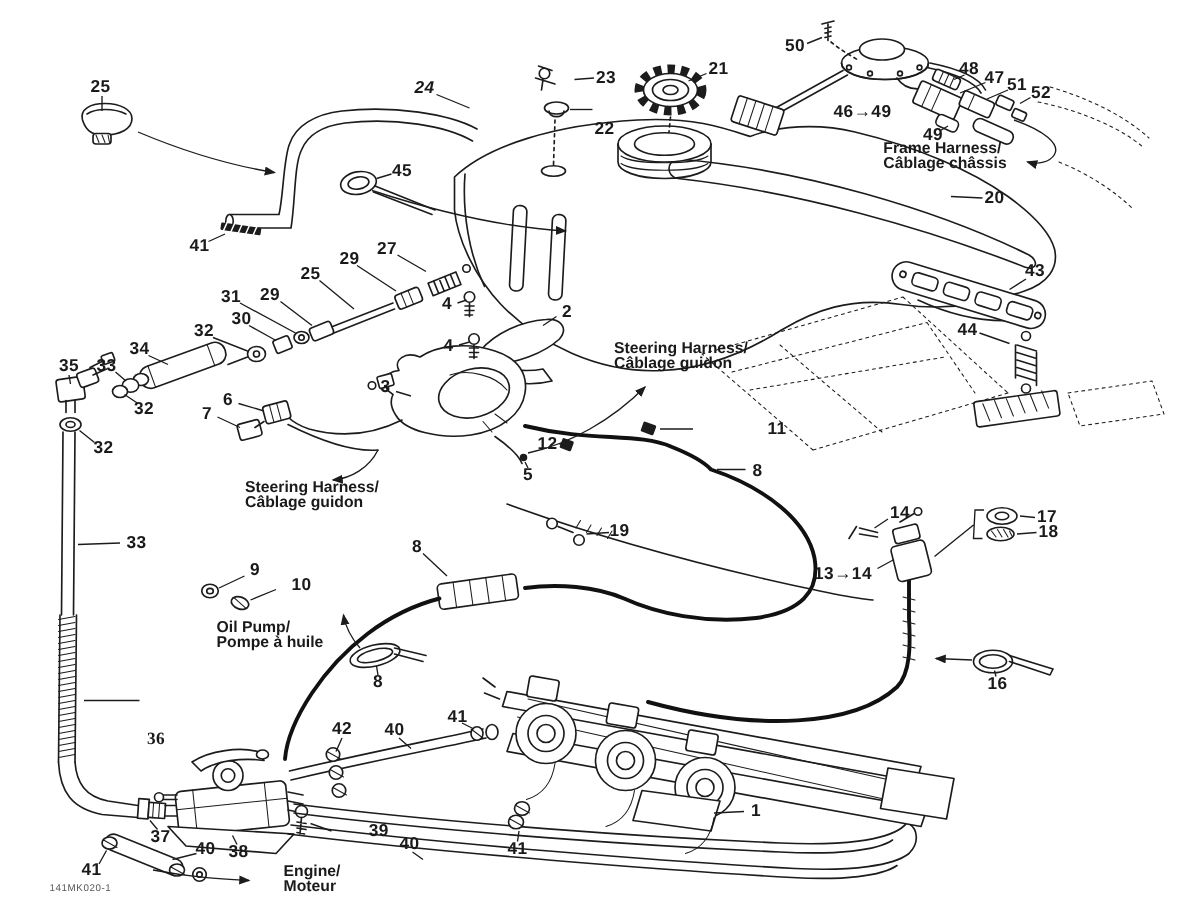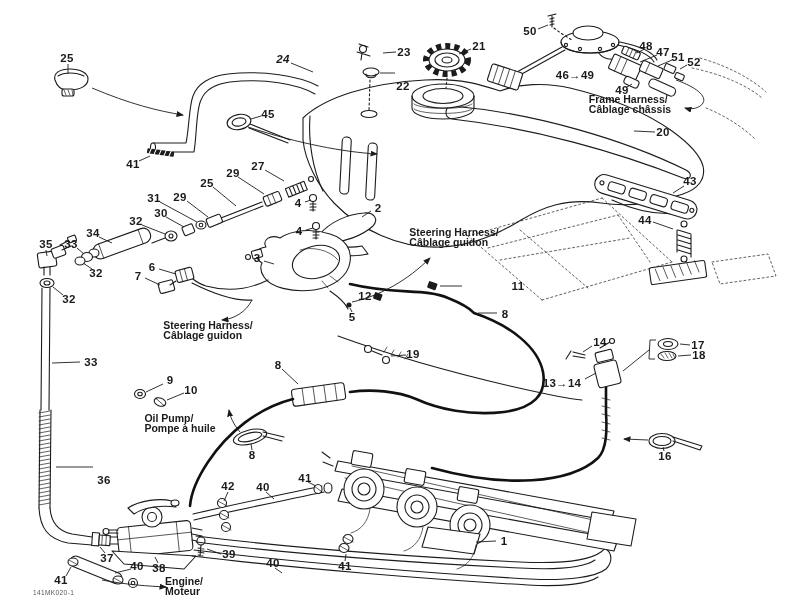--- a/index.html
+++ b/index.html
@@ -435,37 +435,37 @@
       <span class="callout" style="left: 257px; top: 258px;">3</span>
       <span class="callout" style="left: 298px; top: 203px;">4</span>
       <span class="callout" style="left: 299px; top: 231px;">4</span>
       <span class="callout" style="left: 378px; top: 208px;">2</span>
       <span class="callout" style="left: 365px; top: 296px;">12</span>
       <span class="callout" style="left: 352px; top: 317px;">5</span>
       <span class="callout" style="left: 470px; top: 286px; margin-left: 48px;">11</span>
       <span class="callout" style="left: 505px; top: 314px;">8</span>
       <span class="callout" style="left: 413px; top: 354px;">19</span>
       <span class="callout" style="left: 170px; top: 380px;">9</span>
-      <span class="callout" style="left: 191px; top: 390px;">10</span>
+      <span class="callout" style="left: 201px; top: 390px;">10</span>
       <span class="callout" style="left: 278px; top: 365px;">8</span>
       <span class="callout" style="left: 91px; top: 362px;">33</span>
       <span class="callout" style="left: 252px; top: 455px;">8</span>
-      <span class="callout" style="left: 104px; top: 480px;">36</span>
+      <span class="callout" style="left: 104px; top: 493px; font-family: Liberation Serif, serif;">36</span>
       <span class="callout" style="left: 562px; top: 383px;">13→14</span>
       <span class="callout" style="left: 600px; top: 342px;">14</span>
       <span class="callout" style="left: 698px; top: 345px;">17</span>
       <span class="callout" style="left: 699px; top: 355px;">18</span>
       <span class="callout" style="left: 665px; top: 456px;">16</span>
       <span class="callout" style="left: 228px; top: 486px;">42</span>
       <span class="callout" style="left: 263px; top: 487px;">40</span>
       <span class="callout" style="left: 305px; top: 478px;">41</span>
       <span class="callout" style="left: 107px; top: 558px;">37</span>
       <span class="callout" style="left: 137px; top: 566px;">40</span>
       <span class="callout" style="left: 159px; top: 568px;">38</span>
-      <span class="callout" style="left: 229px; top: 554px;">39</span>
+      <span class="callout" style="left: 229px; top: 554px; padding-left: 47px;">39</span>
       <span class="callout" style="left: 273px; top: 563px;">40</span>
       <span class="callout" style="left: 61px; top: 580px;">41</span>
       <span class="callout" style="left: 345px; top: 566px;">41</span>
       <span class="callout" style="left: 504px; top: 541px;">1</span>
     </div>
   <div id="label-layer">
       <div class="dlabel" style="left: 630px; top: 95px;">
         <span>Frame Harness/</span>
         <span>Câblage châssis</span>
       </div>
@@ -474,19 +474,19 @@
         <span>Câblage guidon</span>
       </div>
       <div class="dlabel" style="left: 208px; top: 321px;">
         <span>Steering Harness/</span>
         <span>Câblage guidon</span>
       </div>
       <div class="dlabel" style="left: 180px; top: 414px;">
         <span>Oil Pump/</span>
         <span>Pompe à huile</span>
       </div>
-      <div class="dlabel" style="left: 184px; top: 577px;">
+      <div class="dlabel" style="left: 208px; top: 577px;">
         <span>Engine/</span>
         <span>Moteur</span>
       </div>
     </div>
   <span class="code">141MK020-1</span>
 </div>
 
 </body></html>

